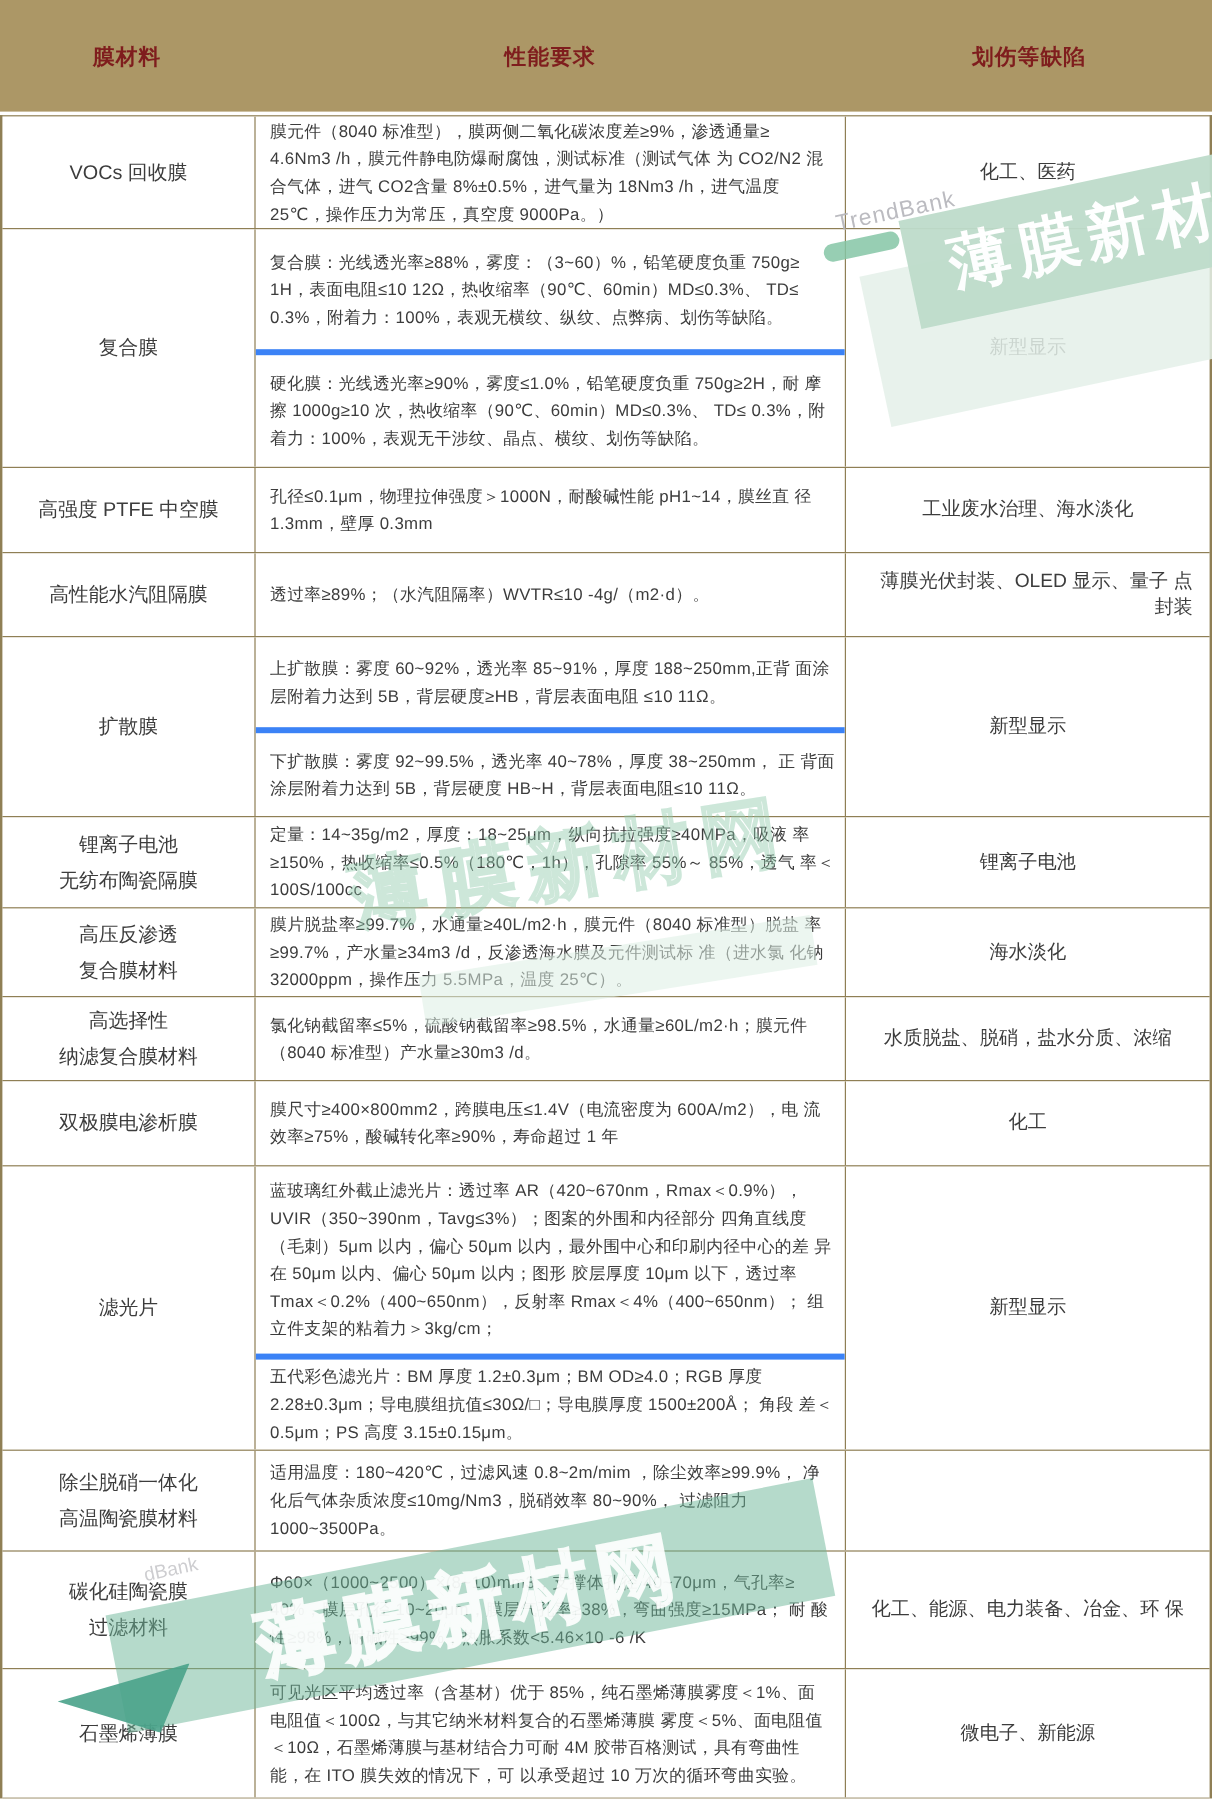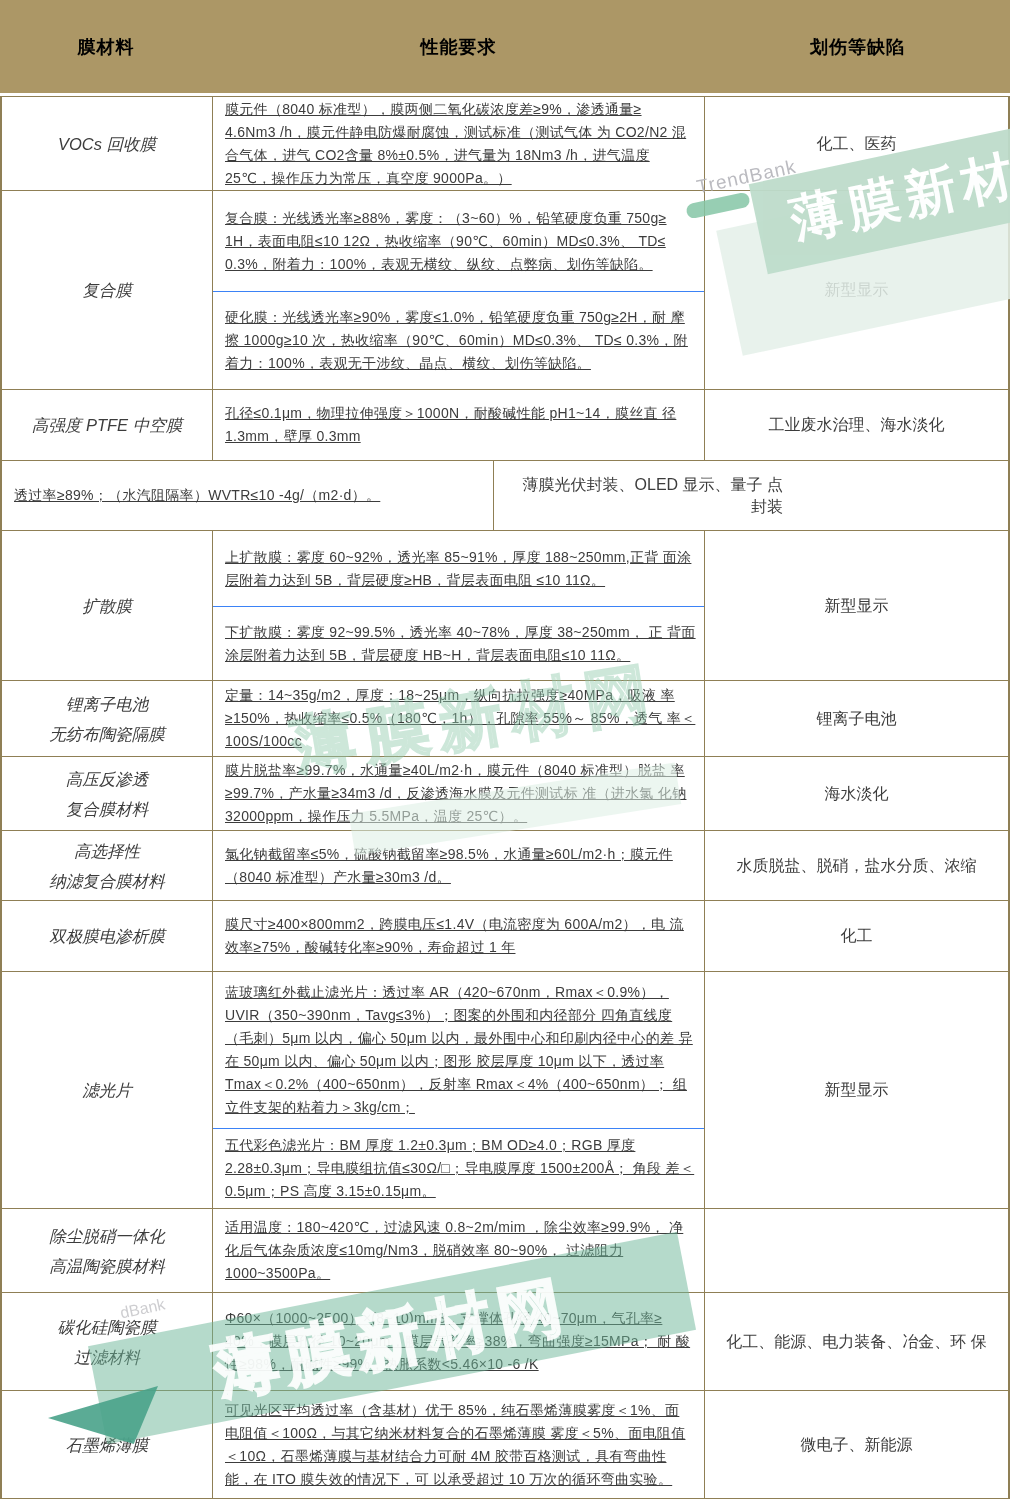--- a/index.html
+++ b/index.html
@@ -3,36 +3,36 @@
 <meta charset="utf-8">
 <style>
   * { margin:0; padding:0; box-sizing:border-box; }
   html,body { width:1010px; height:1499px; overflow:hidden; background:#ffffff;
     font-family:"Liberation Sans","DejaVu Sans",sans-serif; color:#3c3c3c; }
   .page { position:relative; width:1010px; height:1499px; overflow:hidden; background:#fff; }
 
   
   .header { position:absolute; top:0; left:0; width:1010px; height:93px;
     background:#ac9766; display:flex; }
-  .hcell { color:#000000; font-weight:bold; font-size:18px; display:flex;
+  .hcell { color:#7f1d1d; font-weight:bold; font-size:18px; display:flex;
     align-items:center; justify-content:center; letter-spacing:1px; }
   .hc1 { width:212px; } .hc2 { width:493px; } .hc3 { width:305px; }
 
   
   .table { position:absolute; top:96px; left:0; width:1010px;
     border-top:1px solid #8f7f55; border-left:2px solid #8f7f55; border-right:2px solid #8f7f55; }
   .row { display:flex; border-bottom:1px solid #8f7f55; overflow:hidden; }
   .cell { overflow:hidden; }
   .mat { width:211px; border-right:1px solid #8f7f55; display:flex; align-items:center;
     justify-content:center; text-align:center; white-space:pre-line;
-    font-size:16.5px; line-height:30px; padding:0 6px;font-style:italic; }
+    font-size:16.5px; line-height:30px; padding:0 6px; }
   .perf { width:492px; border-right:1px solid #8f7f55; display:flex; flex-direction:column; }
   .sub { display:flex; align-items:center; padding:4px 8px 4px 12px;
-    font-size:14px; line-height:23px; letter-spacing:0.3px; flex:1 1 auto; overflow:hidden;text-decoration:underline; }
-  .sub + .sub { border-top:1px solid #3b82f6; }
+    font-size:14px; line-height:23px; letter-spacing:0.3px; flex:1 1 auto; overflow:hidden; }
+  .sub + .sub { border-top:5px solid #3b82f6; }
   .app { width:303px; display:flex; align-items:center; justify-content:center;
     text-align:right; font-size:16px; line-height:22px; padding:2px 14px; }
 
   
   .wm { position:absolute; pointer-events:none; z-index:5; }
   .wm-slab-tr { left:726px; top:196px; width:320px; height:128px; background:#e4f0e9;
     opacity:.85; transform:rotate(-12deg); }
   .wm-banner-tr { left:755px; top:152px; width:300px; height:92px; background:#bedccb;
     opacity:.95; transform:rotate(-12deg); display:flex; align-items:center; justify-content:center;
     color:#ffffff; font-weight:bold; font-size:52px; letter-spacing:6px; white-space:nowrap; }
@@ -87,20 +87,21 @@
 
     <div class="row" style="height:71px">
       <div class="cell mat">高强度 PTFE 中空膜</div>
       <div class="cell perf">
         <div class="sub">孔径≤0.1μm，物理拉伸强度＞1000N，耐酸碱性能 pH1~14，膜丝直 径 1.3mm，壁厚 0.3mm</div>
       </div>
       <div class="cell app">工业废水治理、海水淡化</div>
     </div>
 
     <div class="row" style="height:70px">
+      <div class="cell mat">高性能水汽阻隔膜</div>
       <div class="cell perf">
         <div class="sub">透过率≥89%；（水汽阻隔率）WVTR≤10 -4g/（m2·d）。</div>
       </div>
       <div class="cell app">薄膜光伏封装、OLED 显示、量子 点封装</div>
     </div>
 
     <div class="row" style="height:150px">
       <div class="cell mat">扩散膜</div>
       <div class="cell perf">
         <div class="sub" style="flex:0 0 75px">上扩散膜：雾度 60~92%，透光率 85~91%，厚度 188~250mm,正背 面涂层附着力达到 5B，背层硬度≥HB，背层表面电阻 ≤10 11Ω。</div>

